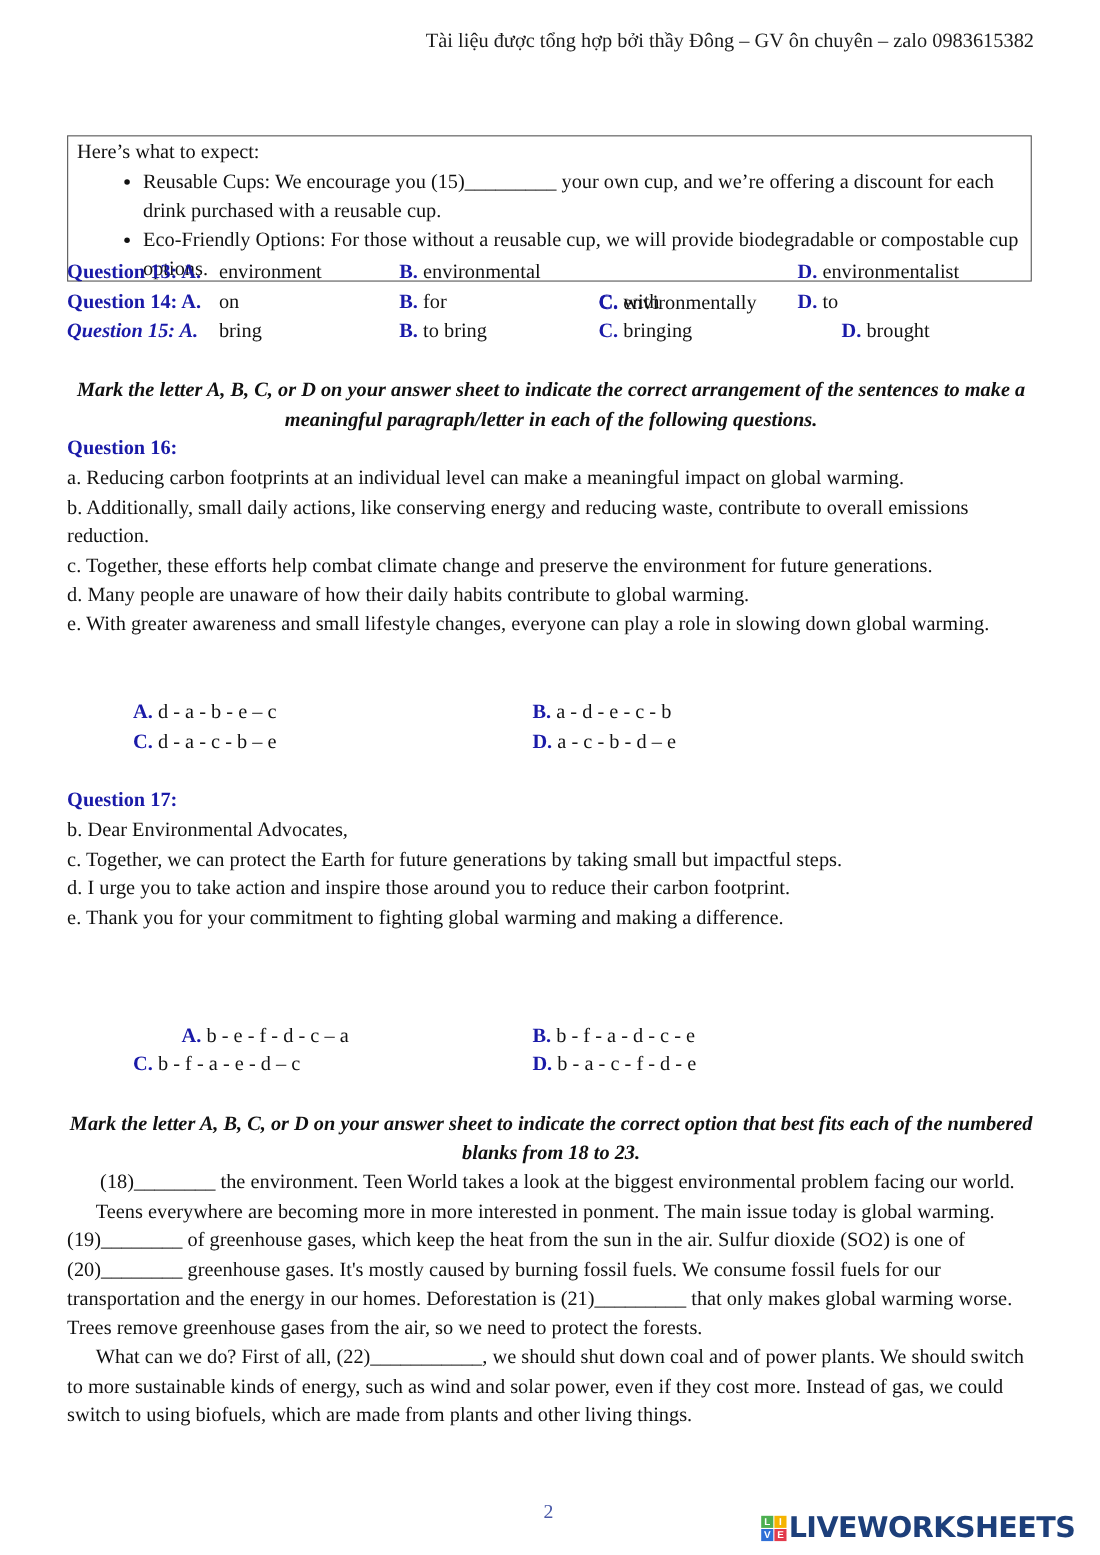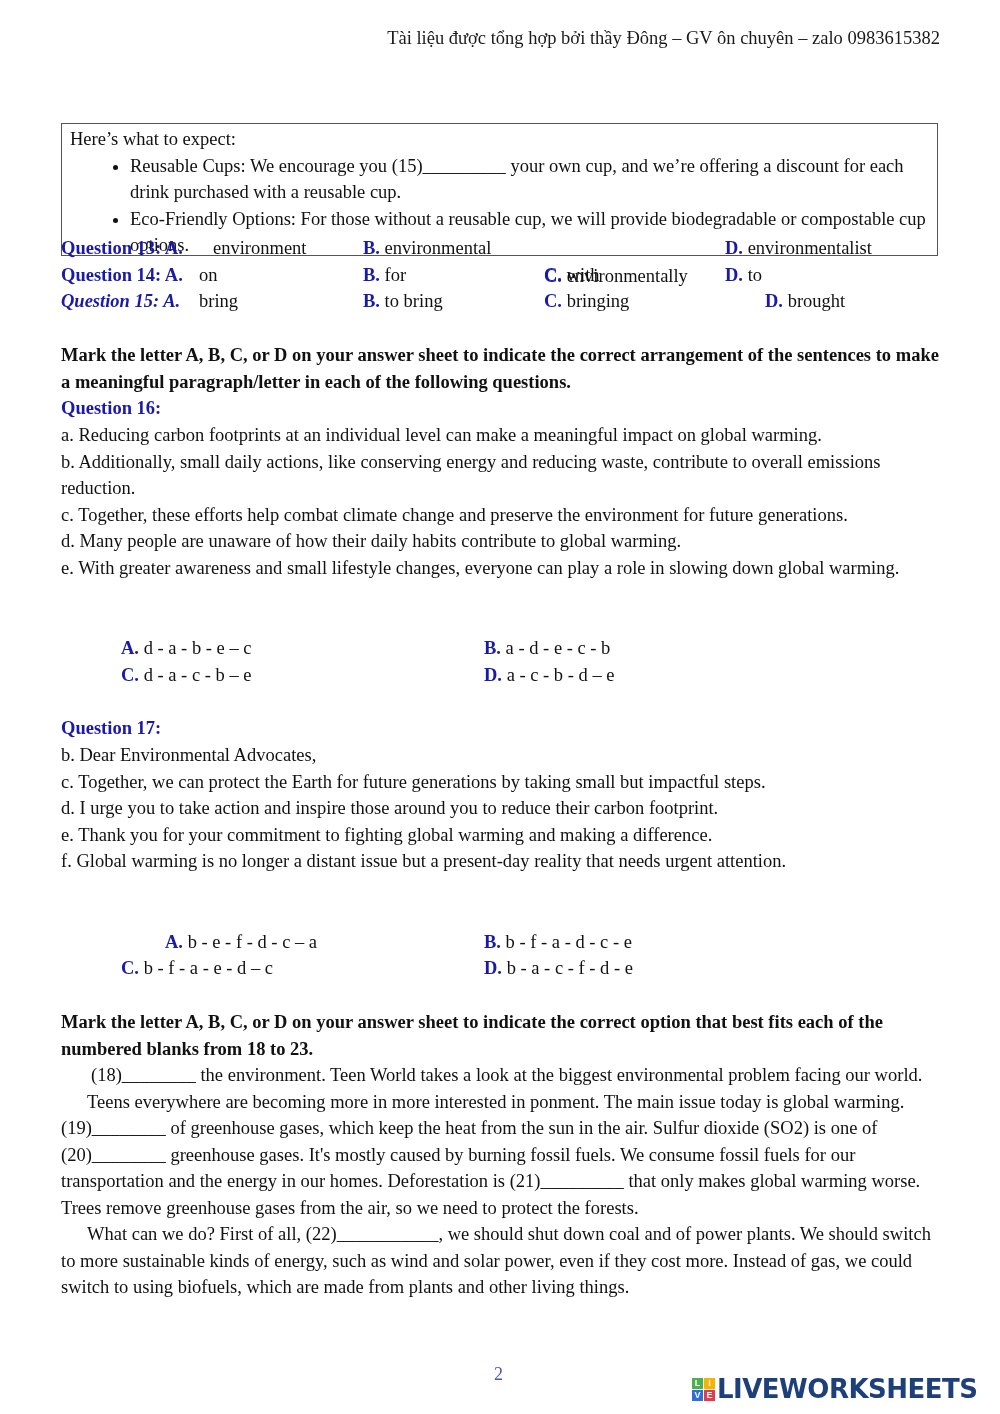--- a/index.html
+++ b/index.html
@@ -16,22 +16,23 @@
       border: 1px solid #555; box-sizing: border-box; padding: 2px 8px;
       line-height: 26.5px;
       margin-top: 48px;
     }
     .box ul { margin: 0; padding-left: 60px; }
     .box li { padding-left: 0; }
     .qrow { position: absolute; left: 61px; height: 26px; line-height: 26px; width: 900px; }
     .qrow span.cell { position: absolute; top: 0; white-space: nowrap; }
     .blue { color: #1a1aa8; font-weight: bold; }
     .instr {
-      position: absolute; left: 61px; width: 880px; font-weight: bold;
+      position: absolute; left: 61px; width: 880px; font-style: italic; font-weight: bold;
       line-height: 26.5px;
+      text-align: center;
     }
     .qtitle { position: absolute; left: 61px; line-height: 26px; }
     .lines { position: absolute; left: 61px; width: 880px; line-height: 26.6px; }
     .lines p { margin: 0; }
     .opt { position: absolute; white-space: nowrap; line-height: 26px; }
     .para { position: absolute; left: 61px; width: 880px; line-height: 26.5px; }
     .para p { margin: 0; text-indent: 26px; }
     .pagenum { position: absolute; left: 494px; top: 1364px; color: #4a5aa8; font-size: 18px; }
     .logo {
       position: absolute; left: 692px; top: 1374px; display: flex; align-items: center;
@@ -54,21 +55,21 @@
 <div class="box">
   <div>Here’s what to expect:</div>
   <ul>
     <li>Reusable Cups: We encourage you (15)_________ your own cup, and we’re offering a discount for each drink purchased with a reusable cup.</li>
     <li>Eco-Friendly Options: For those without a reusable cup, we will provide biodegradable or compostable cup options.</li>
   </ul>
 </div>
 
 <div class="qrow" style="top:235px;">
   <span class="cell blue" style="left: 0px; color: rgb(26, 26, 168);"><span>Question 13:</span> <span>A.</span></span>
-  <span class="cell" style="left:152px;">environment</span>
+  <span class="cell" style="left:138px;">environment</span>
   <span class="cell" style="left:302px;"><span class="blue" style="color: rgb(26, 26, 168);">B.</span> <span>environmental</span></span>
   <span class="cell" style="left:483px;margin-top:28px;"><span class="blue" style="color: rgb(26, 26, 168);">C.</span> <span>environmentally</span></span>
   <span class="cell" style="left:664px;"><span class="blue" style="color: rgb(26, 26, 168);">D.</span> <span>environmentalist</span></span>
 </div>
 <div class="qrow" style="top:262px;">
   <span class="cell blue" style="left: 0px; color: rgb(26, 26, 168);"><span>Question 14:</span> <span>A.</span></span>
   <span class="cell" style="left:138px;">on</span>
   <span class="cell" style="left:302px;"><span class="blue" style="color: rgb(26, 26, 168);">B.</span> <span>for</span></span>
   <span class="cell" style="left:483px;"><span class="blue" style="color: rgb(26, 26, 168);">C.</span> <span>with</span></span>
   <span class="cell" style="left:664px;"><span class="blue" style="color: rgb(26, 26, 168);">D.</span> <span>to</span></span>
@@ -95,21 +96,20 @@
 <div class="opt" style="left:484px; top:635px;"><span class="blue" style="color: rgb(26, 26, 168);">B.</span> <span>a - d - e - c - b</span></div>
 <div class="opt" style="left:121px; top:662px;"><span class="blue" style="color: rgb(26, 26, 168);">C.</span> <span>d - a - c - b – e</span></div>
 <div class="opt" style="left:484px; top:662px;"><span class="blue" style="color: rgb(26, 26, 168);">D.</span> <span>a - c - b - d – e</span></div>
 
 <div class="qtitle blue" style="top: 715px; color: rgb(26, 26, 168);">Question 17:</div>
 <div class="lines" style="top:742px;">
   <p>b. Dear Environmental Advocates,</p>
   <p>c. Together, we can protect the Earth for future generations by taking small but impactful steps.</p>
   <p>d. I urge you to take action and inspire those around you to reduce their carbon footprint.</p>
   <p>e. Thank you for your commitment to fighting global warming and making a difference.</p>
-  <p>f. Global warming is no longer a distant issue but a present-day reality that needs urgent attention.</p>
 </div>
 <div class="opt" style="left:121px; top:929px;margin-left:44px;"><span class="blue" style="color: rgb(26, 26, 168);">A.</span> <span>b - e - f - d - c – a</span></div>
 <div class="opt" style="left:484px; top:929px;"><span class="blue" style="color: rgb(26, 26, 168);">B.</span> <span>b - f - a - d - c - e</span></div>
 <div class="opt" style="left:121px; top:955px;"><span class="blue" style="color: rgb(26, 26, 168);">C.</span> <span>b - f - a - e - d – c</span></div>
 <div class="opt" style="left:484px; top:955px;"><span class="blue" style="color: rgb(26, 26, 168);">D.</span> <span>b - a - c - f - d - e</span></div>
 
 <div class="instr" style="top:1009px;">Mark the letter A, B, C, or D on your answer sheet to indicate the correct option that best fits each of the numbered blanks from 18 to 23.</div>
 
 <div class="para" style="top:1062px;">
   <p style="text-indent:30px;">(18)________ the environment. Teen World takes a look at the biggest environmental problem facing our world.</p>

